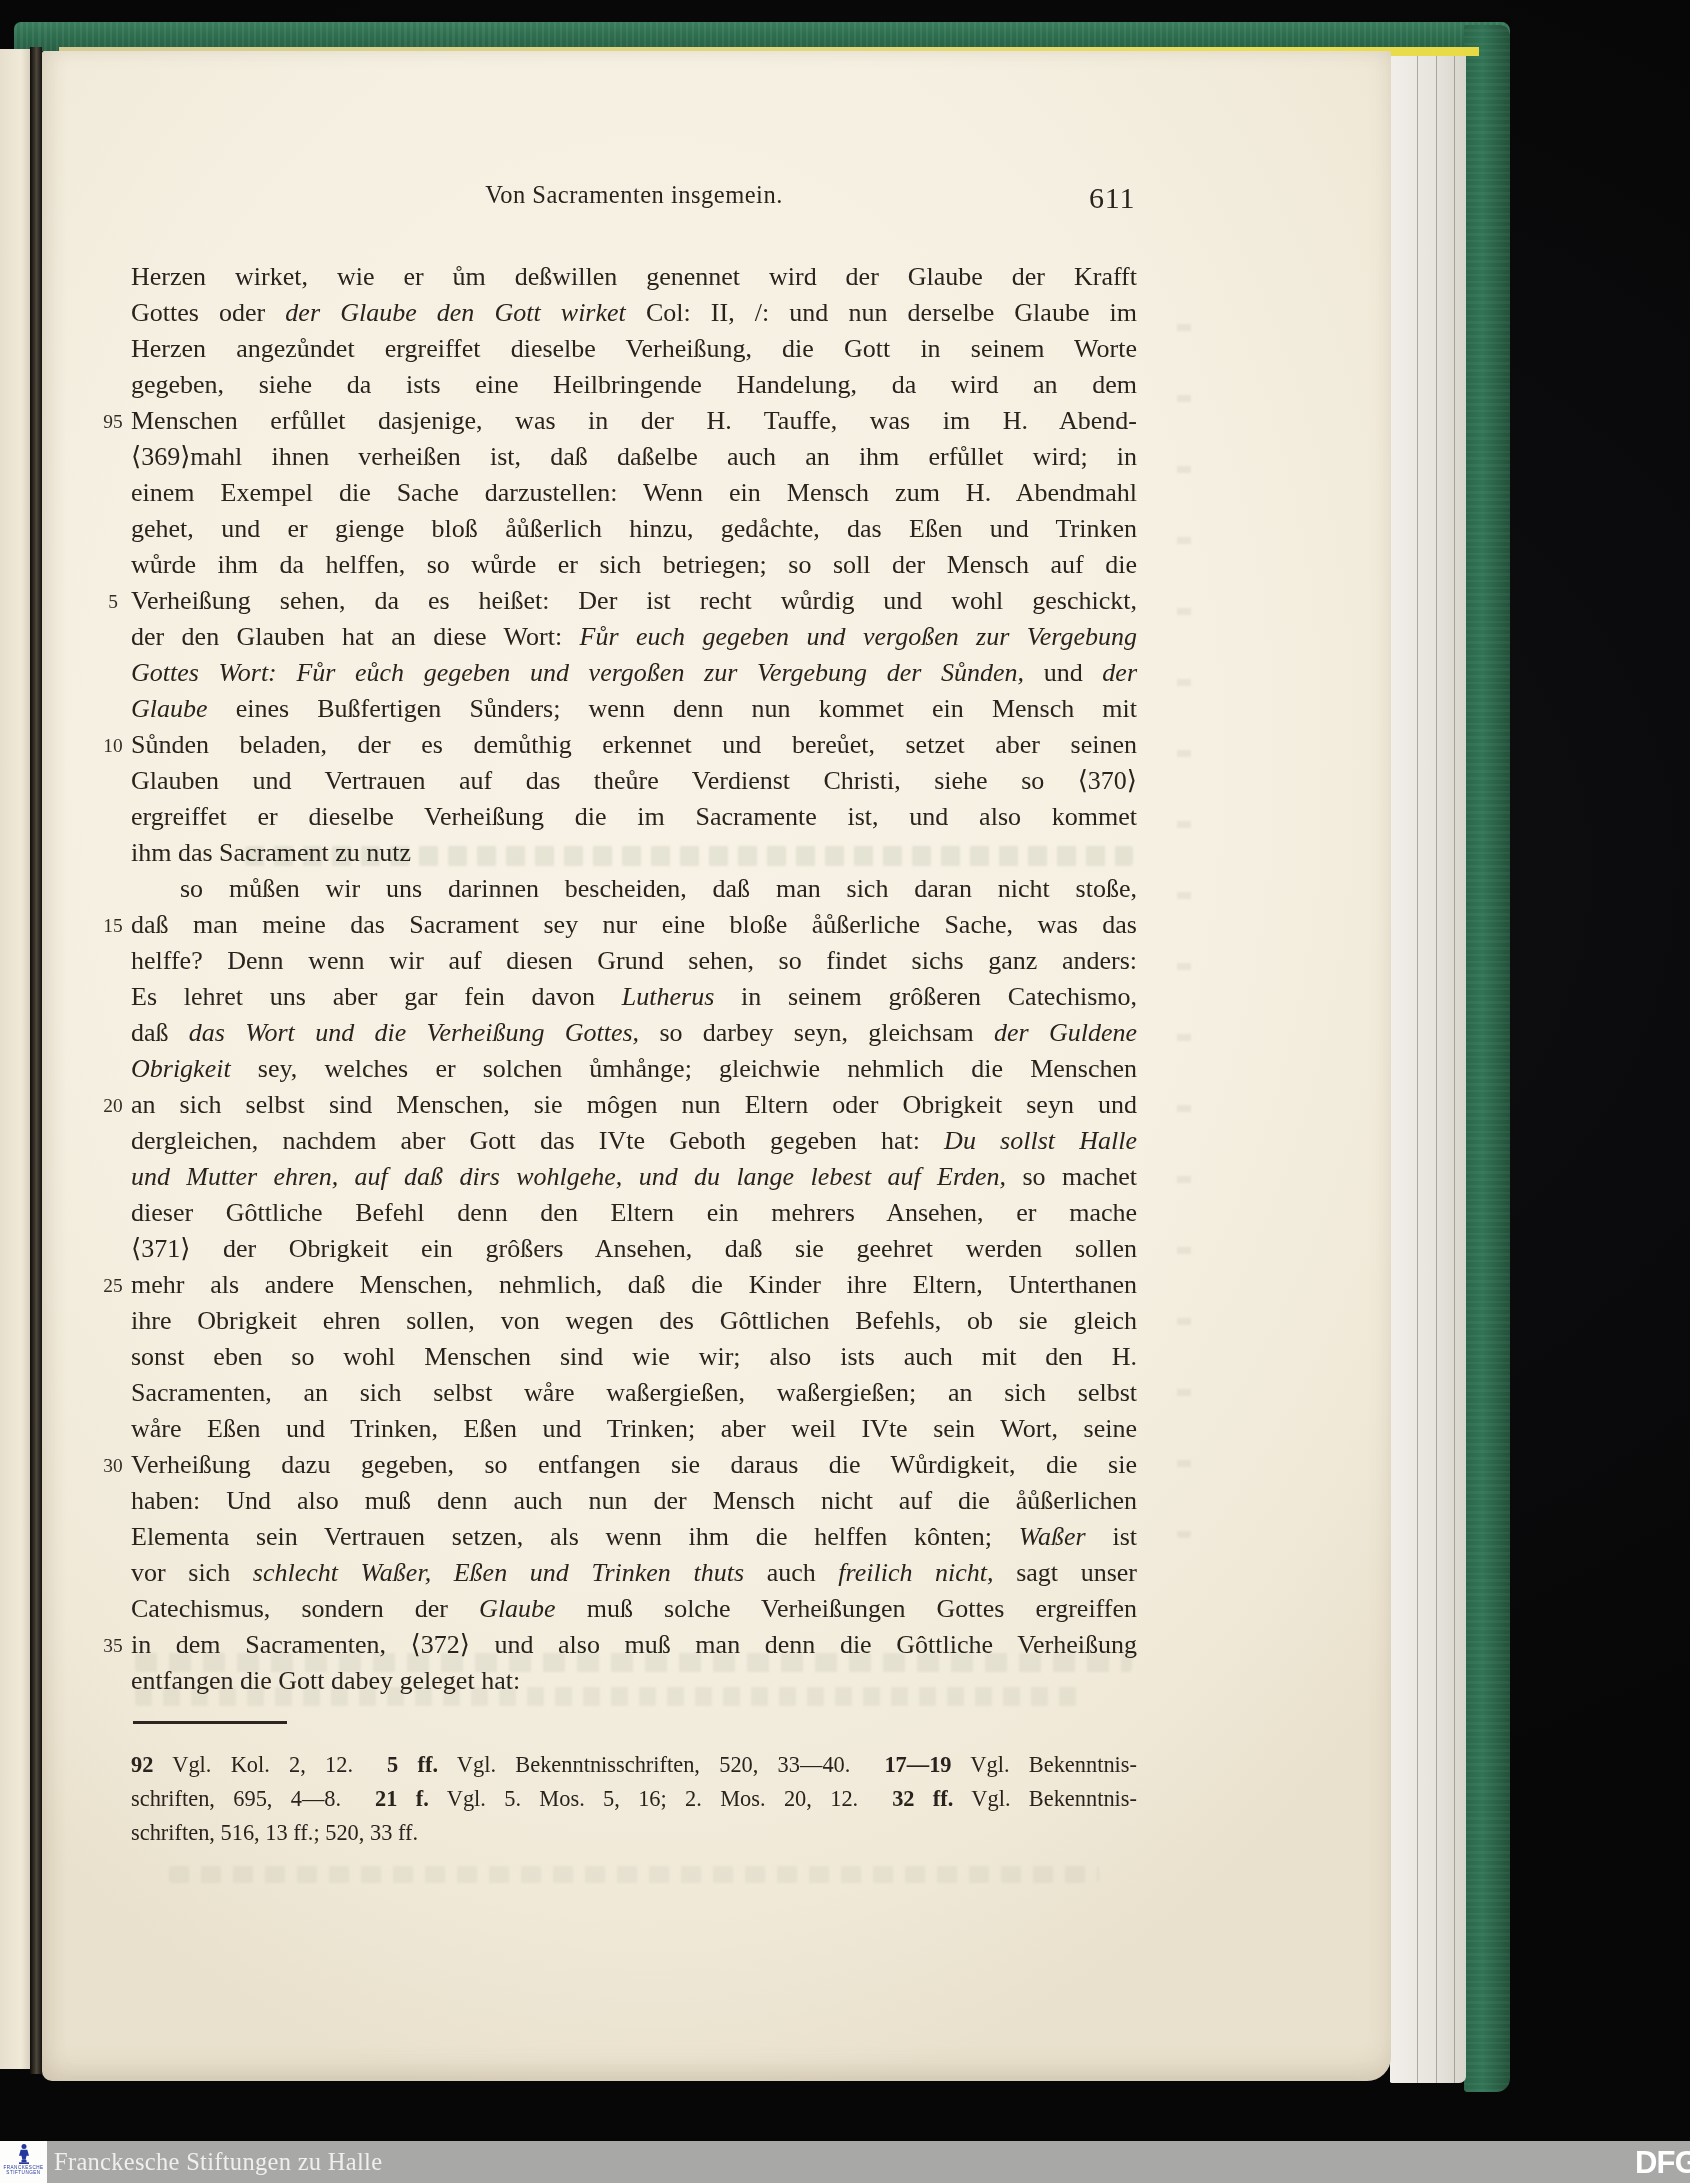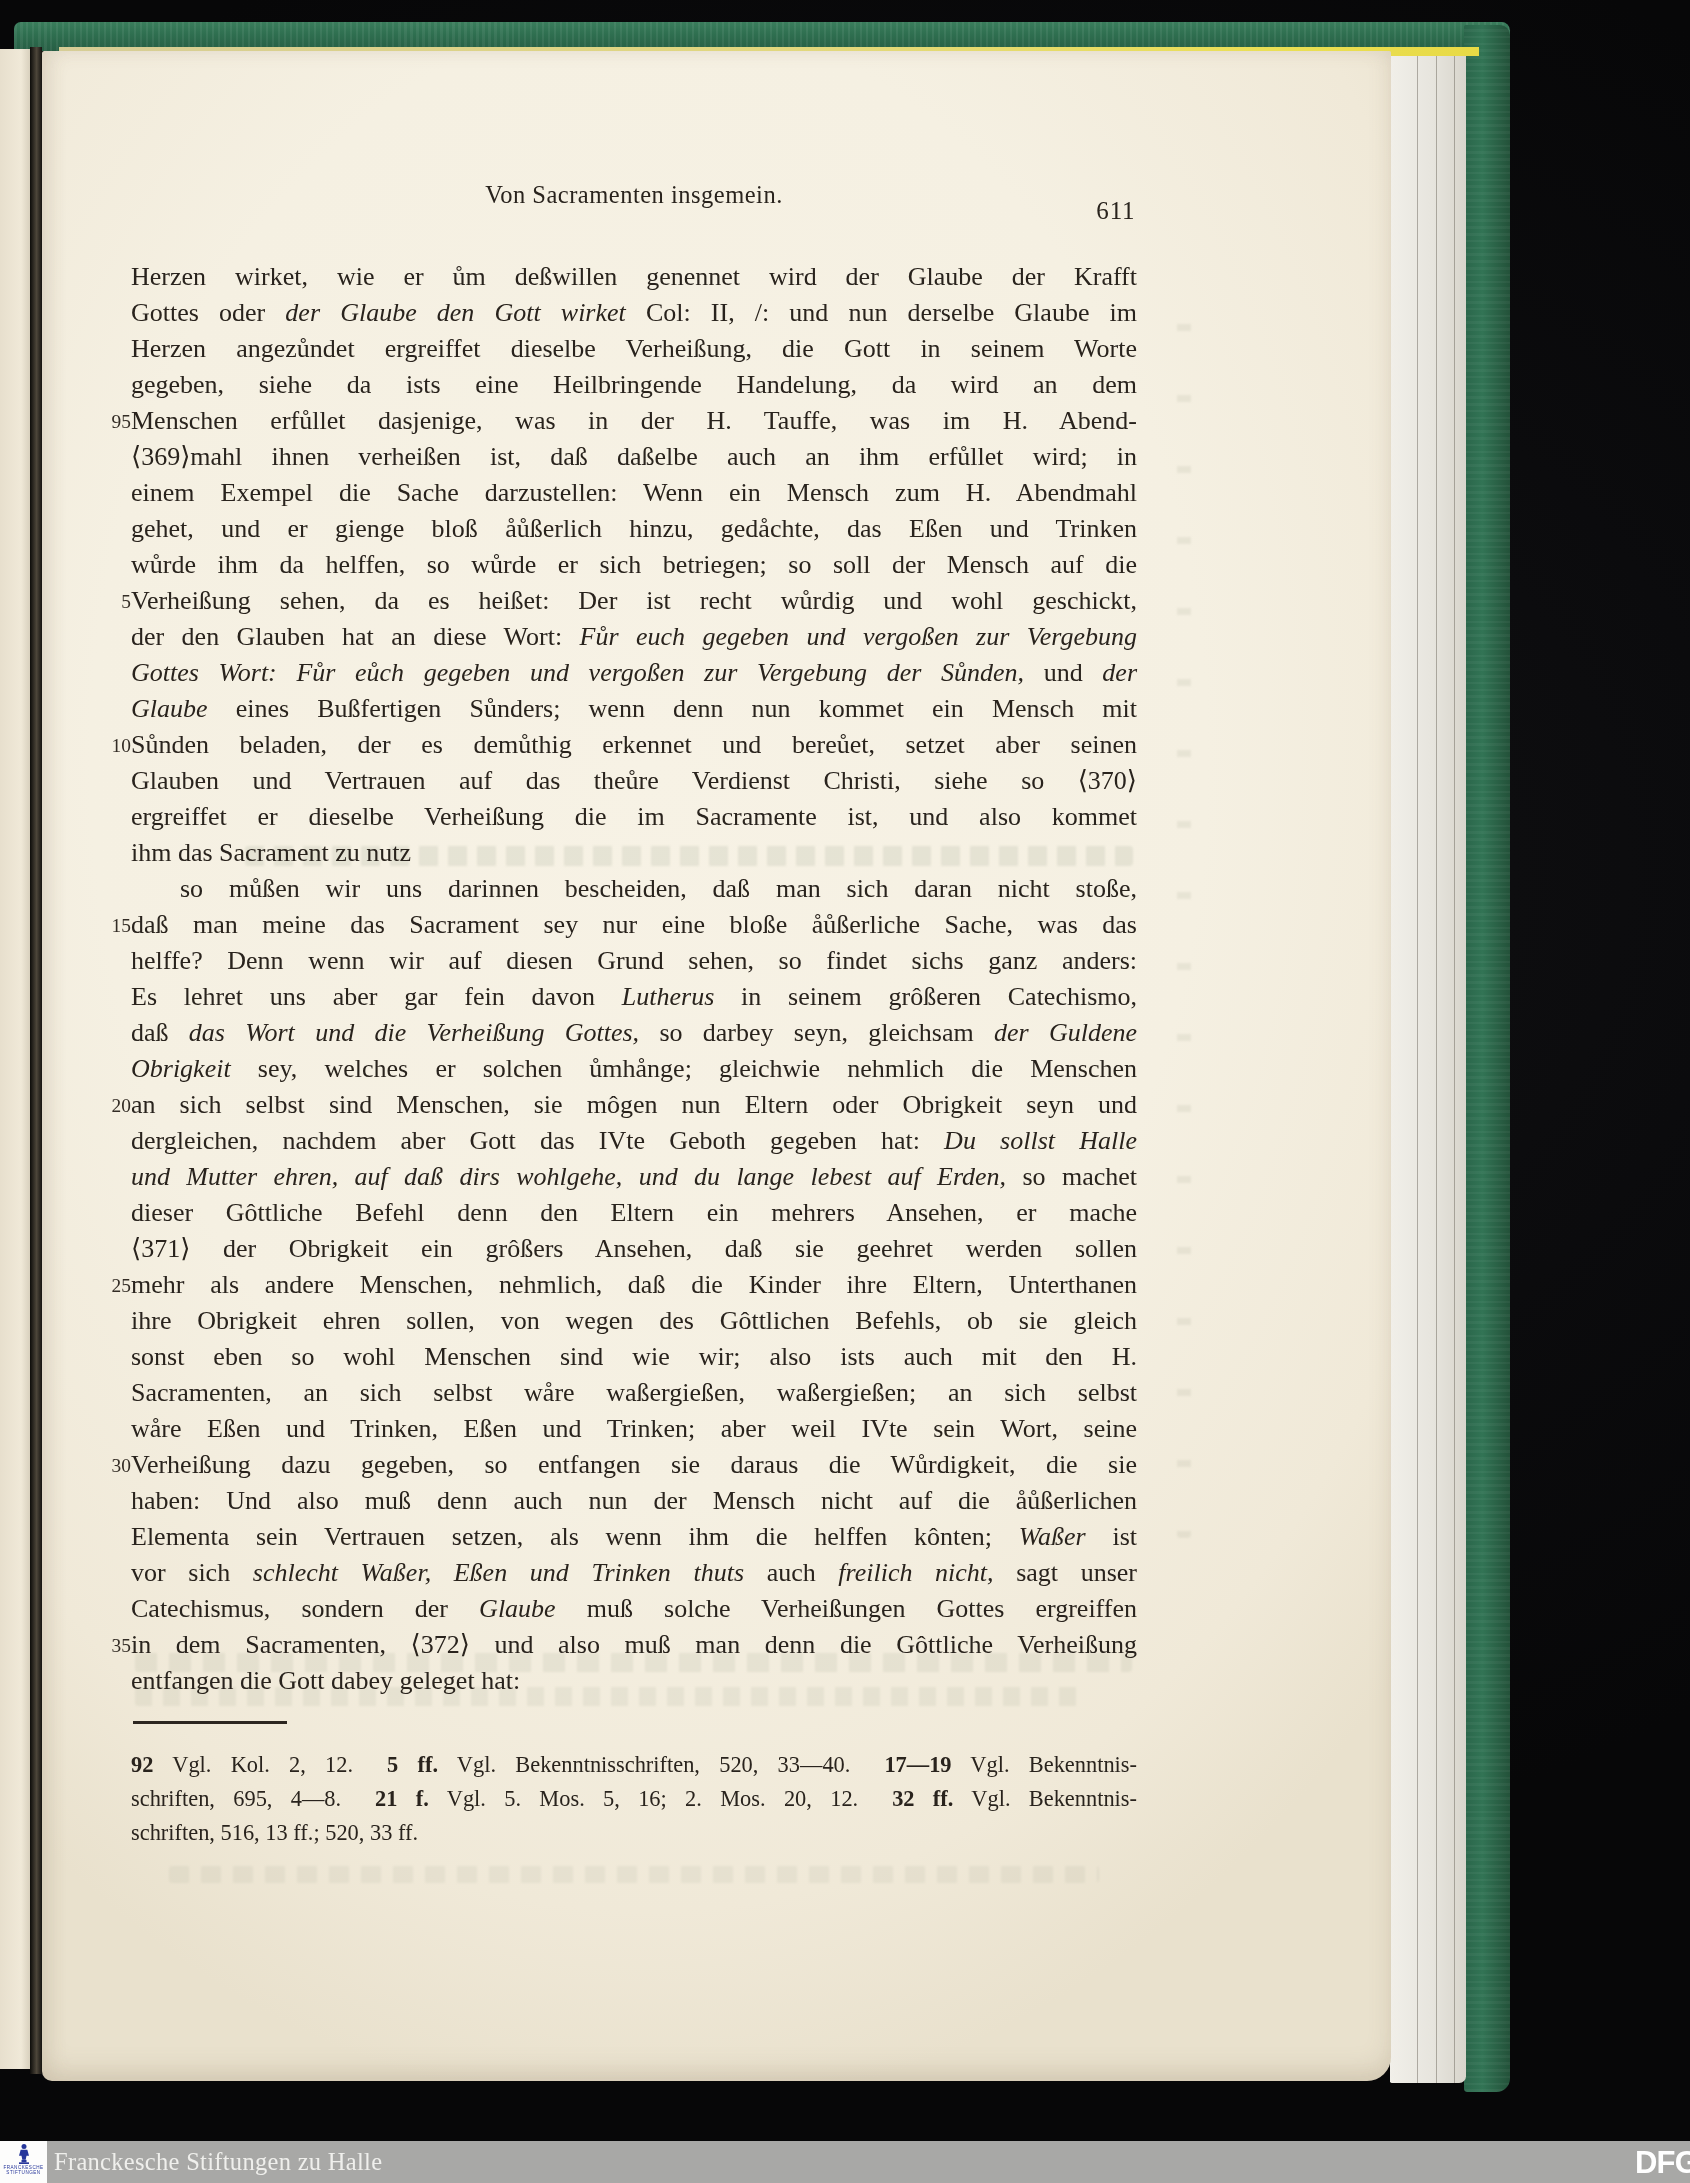--- a/index.html
+++ b/index.html
@@ -65,25 +65,25 @@
       radial-gradient(1014px 1352px at 45% 35%, #f7f2e5 0%, var(--page) 55%, #f0e9d8 85%, var(--page-deep) 100%);
     border-radius:2.5px 1.7px 24px 10px;
     box-shadow:inset 0 -12px 25px rgba(120,100,70,.14), inset 6.8px 0 20px rgba(120,100,70,.10);
   }
   
   .header-row{position:absolute;left:131px;top:181px;width:1006px;height:36px;color:var(--ink);}
   .running-title{
     position:absolute;left:0;right:0;text-align:center;
     font-size:24.5px;letter-spacing:0.5px;
   }
-  .page-num{position:absolute;right:1.7px;top:16px;font-size:25px;letter-spacing:0.8px;}
+  .page-num{position:absolute;right:1.7px;top:0;font-size:30px;letter-spacing:0.8px;}
   .body-block{position:absolute;left:95px;top:259px;width:1042px;color:var(--ink);}
   .line{display:flex;height:36px;}
   .ln{
-    flex:0 0 36px;padding-right:0;text-align:right;font-size:19.4px;line-height:37px;
+    flex:0 0 36px;padding-right:0;text-align:center;font-size:19.4px;line-height:37px;
     color:#332c25;
   }
   .lt{
     flex:0 0 1006px;display:block;width:1006px;
     font-size:26px;line-height:36px;white-space:normal;
     text-align:justify;text-align-last:justify;
   }
   .lt.nj{text-align-last:left;}
   .lt.ind{text-indent:49px;}
   .lt i{font-style:italic;}

